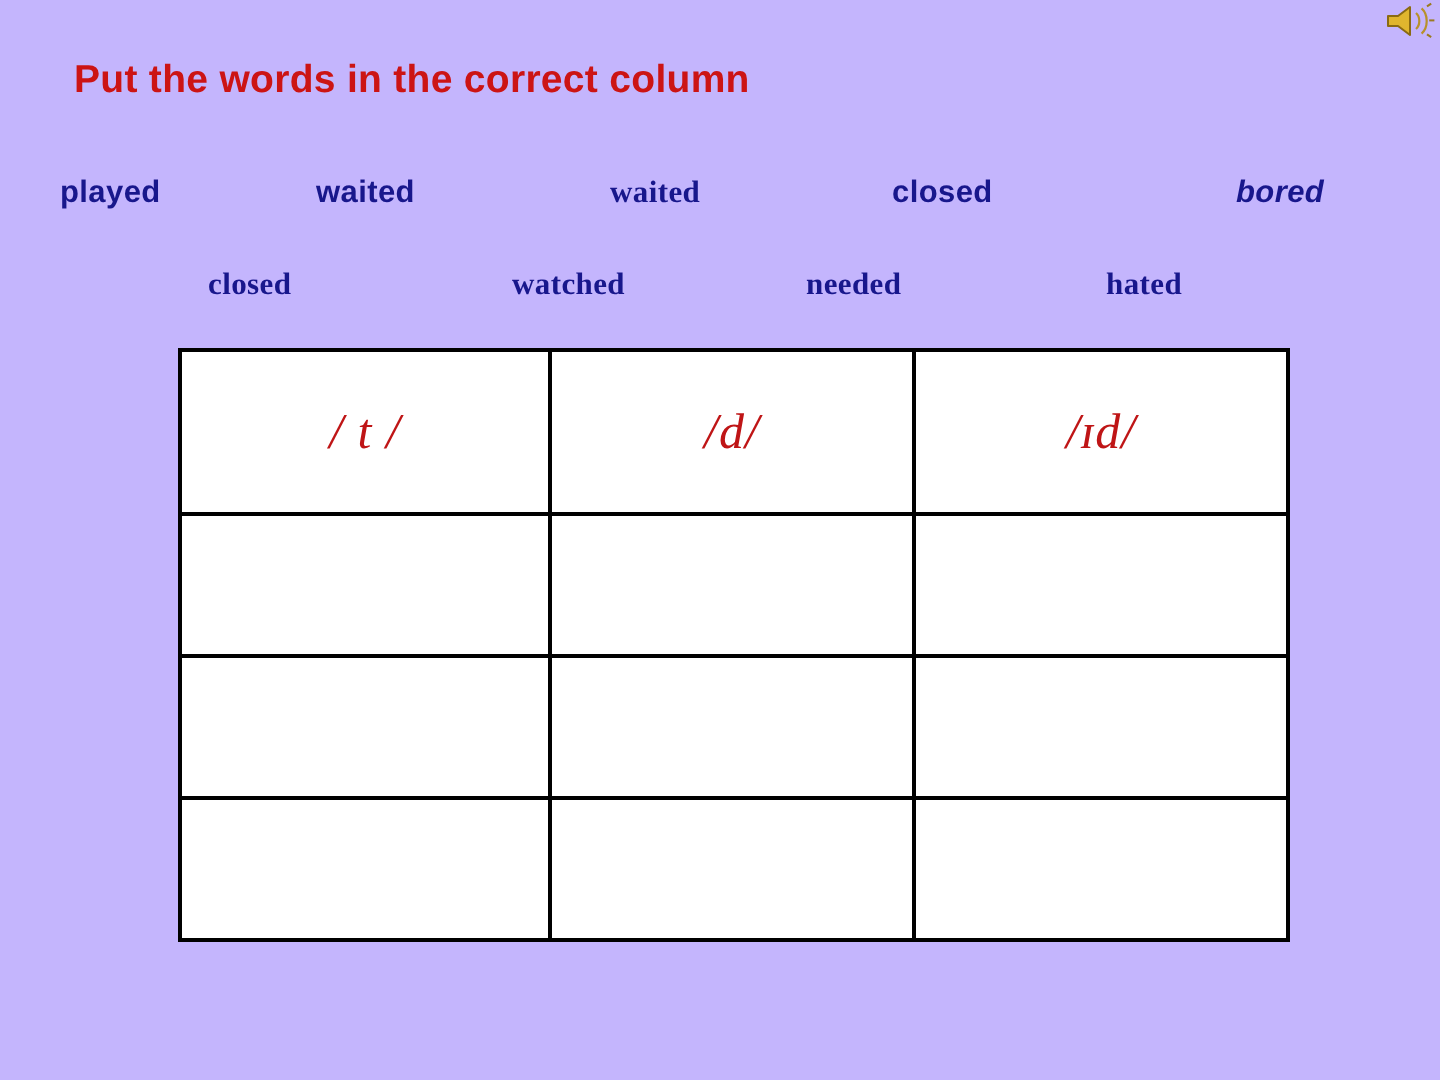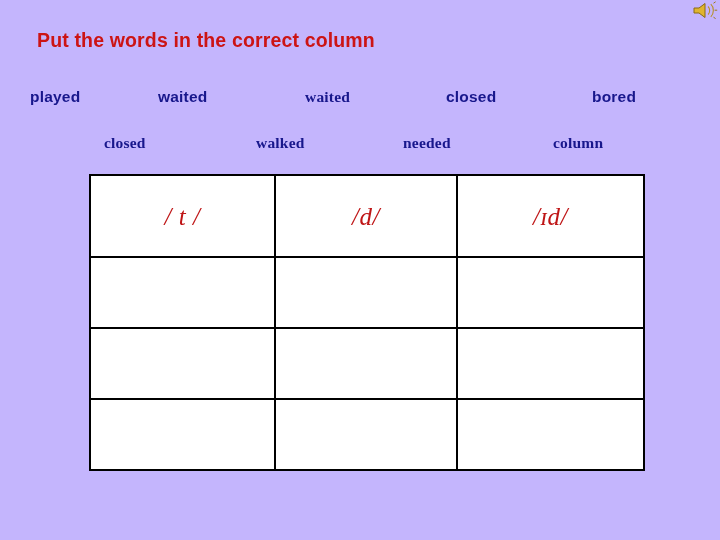--- a/index.html
+++ b/index.html
@@ -64,21 +64,21 @@
     color: #18178C;
     letter-spacing: 0.2px;
     white-space: nowrap;
   }
 
   
   #word-played  { left: 30px; }
   #word-watched { left: 158px; }
   #word-waited  { left: 305px; font-family: Liberation Serif, serif; }
   #word-danced  { left: 446px; }
-  #word-bored   { left: 592px; }
+  #word-bored   { left: 618px; font-style: italic; }
 
   
   #word-closed { left: 88px; }
   #word-needed { left: 240px; }
   #word-walked { left: 387px; }
   #word-hated  { left: 537px; }
 
   
   #sorting-table {
     position: absolute;
@@ -134,23 +134,23 @@
   <div id="word-row-1" class="word-row">
     <span class="word" id="word-played">played</span>
     <span class="word" id="word-watched">waited</span>
     <span class="word" id="word-waited">waited</span>
     <span class="word" id="word-danced">closed</span>
     <span class="word" id="word-bored">bored</span>
   </div>
 
   <div id="word-row-2" class="word-row">
     <span class="word" id="word-closed">closed</span>
-    <span class="word" id="word-needed">walked</span>
+    <span class="word" id="word-needed">watched</span>
     <span class="word" id="word-walked">needed</span>
-    <span class="word" id="word-hated">column</span>
+    <span class="word" id="word-hated">hated</span>
   </div>
 
   <table id="sorting-table">
     <tbody>
       <tr class="header-row">
         <td class="col-t">
           <span class="phoneme">/ t /</span>
         </td>
         <td class="col-d">
           <span class="phoneme">/d/</span>

